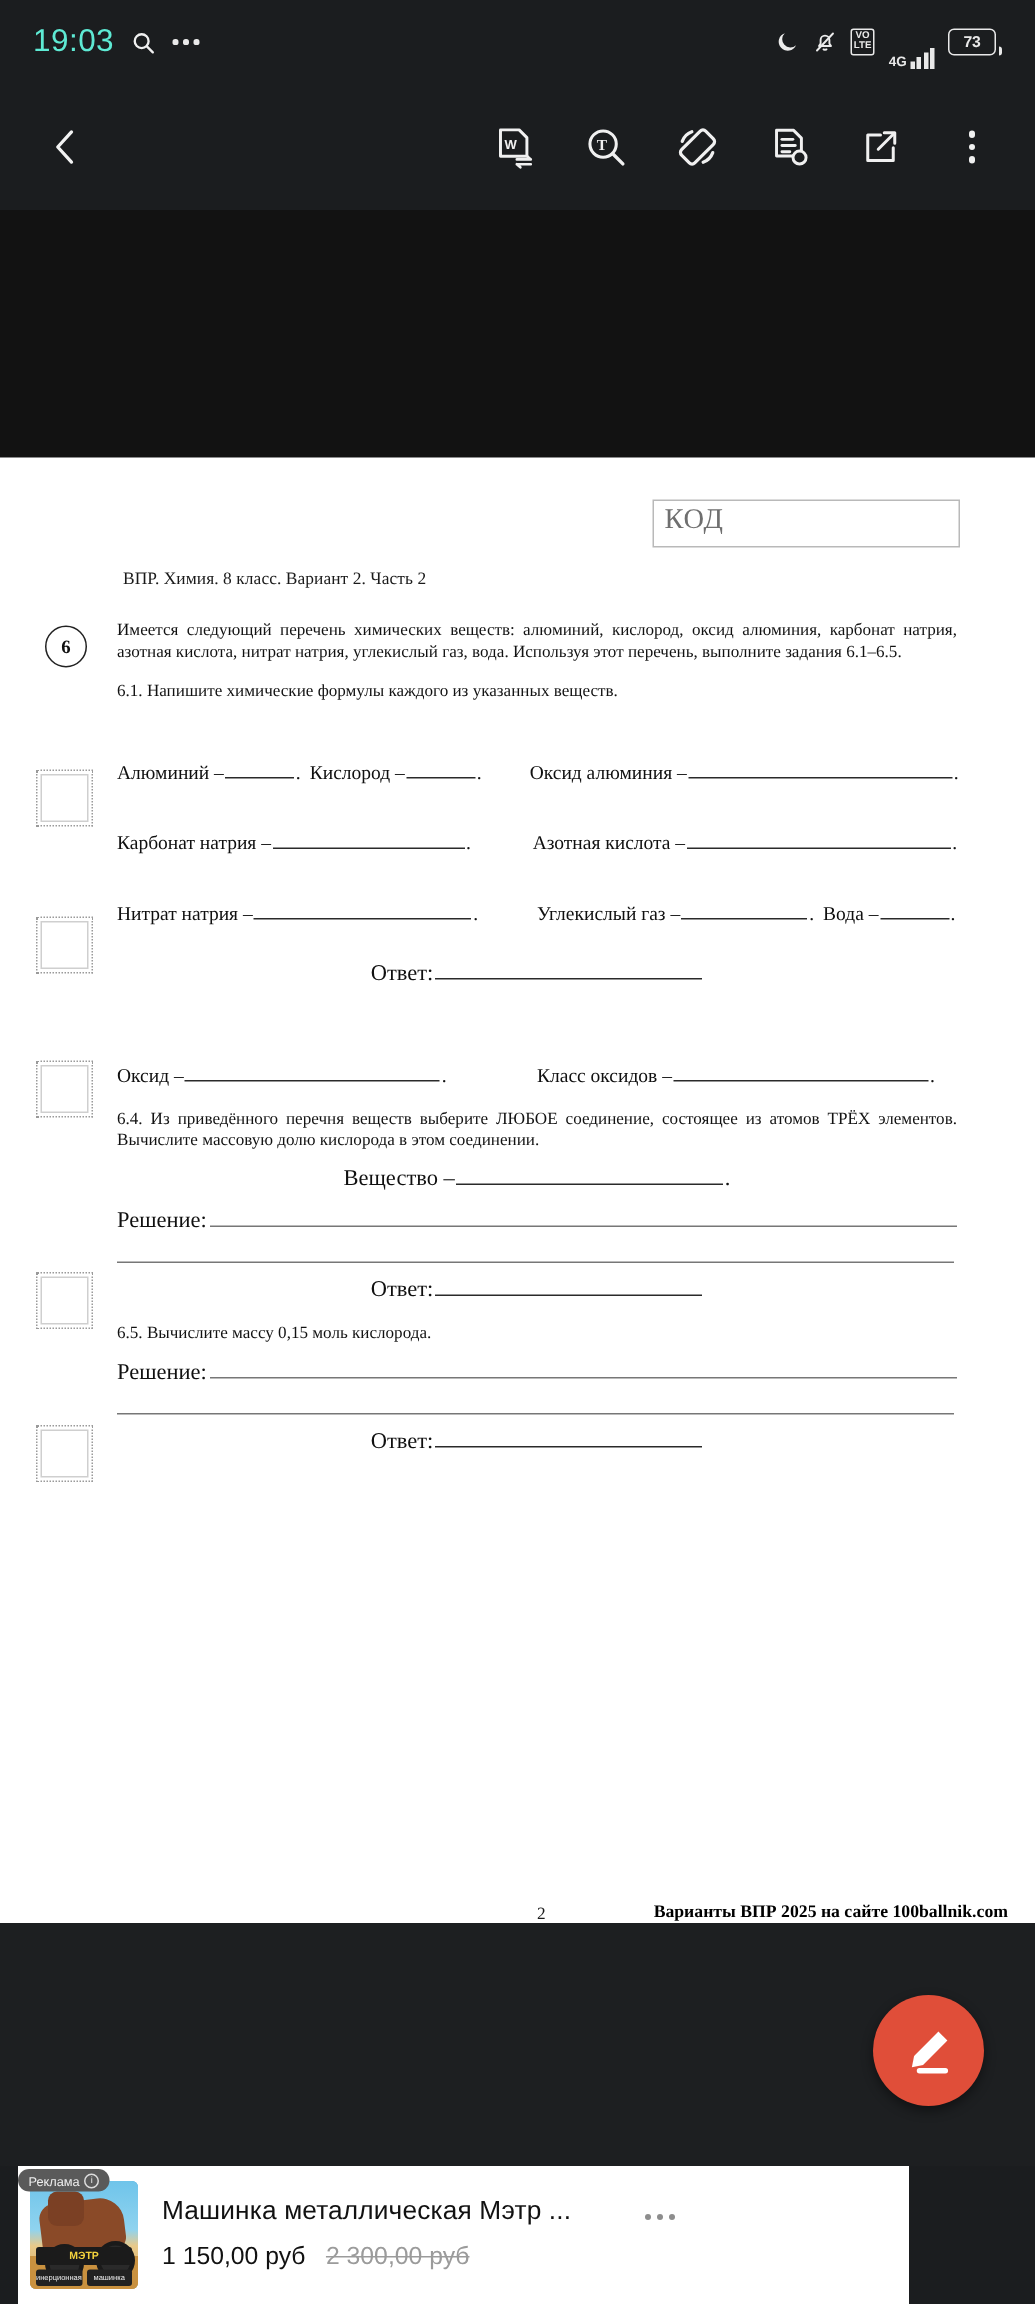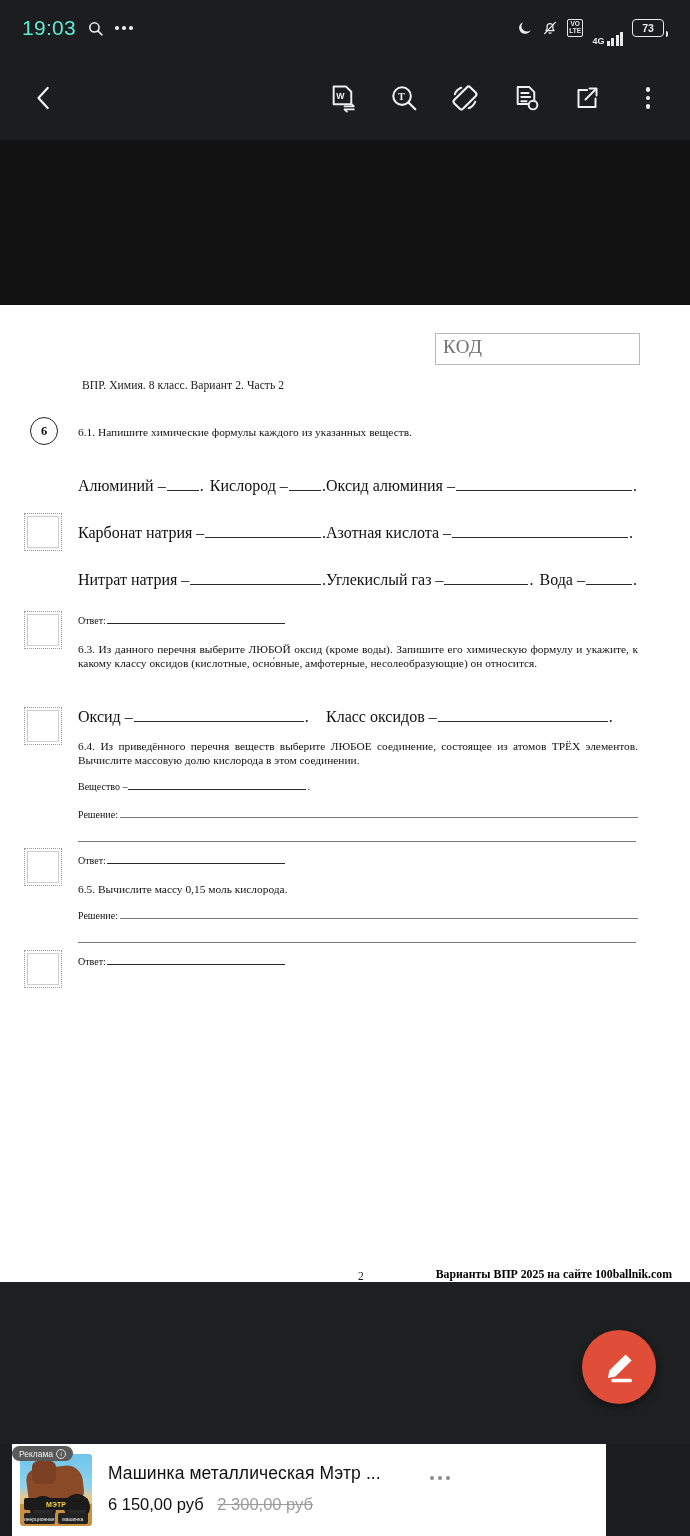--- a/index.html
+++ b/index.html
@@ -59,28 +59,28 @@
   .task-num{position:absolute;left:30px;top:112px;width:26px;height:26px;border:1.1px solid #222;
     border-radius:50%;display:flex;align-items:center;justify-content:center;
     font-size:12.5px;font-weight:700;}
   .body{position:absolute;left:78px;top:108px;width:560px;}
   .p{font-size:11.4px;line-height:14.6px;text-align:justify;margin:0;color:#121212;}
   .p.j{text-align:justify;text-align-last:left;}
   .it{font-style:italic;}
   .sp{height:12px;}
   .sp-s{height:9px;}
 
-  .row{display:flex;font-size:16px;line-height:20px;}
+  .row{display:flex;font-size:13px;line-height:20px;gap:32px;}
   .cellL{width:248px;display:flex;align-items:baseline;}
   .cellR{flex:1;display:flex;align-items:baseline;}
   .lbl{white-space:nowrap;margin-top:27px;}
   .ln{border-bottom:1px solid #2a2a2a;display:inline-block;height:12px;margin:0 1px;}
   .after{white-space:nowrap;}
 
-  .ansline{display:flex;align-items:baseline;font-size:10px;line-height:19px;}
+  .ansline{display:flex;align-items:baseline;font-size:15px;line-height:19px;justify-content:center;}
   .fullline{border-bottom:1px solid #777;flex:1;height:12px;margin-left:2px;}
   .blankrule{border-bottom:1px solid #777;height:1px;width:558px;margin-top:16px;}
 
   
   .gbox{position:absolute;width:38px;height:38px;border:1px dotted #9a9a9a;
     box-sizing:border-box;padding:2px;}
   .gbox .inner{width:100%;height:100%;border:1px solid #cfcfcf;box-sizing:border-box;background:#fff;}
   .pg-num{position:absolute;left:358px;bottom:0;font-size:11.5px;color:#1a1a1a;}
   .pg-site{position:absolute;right:18px;bottom:0;font-size:11.8px;font-weight:700;color:#000;}
 
@@ -246,20 +246,21 @@
       <div class="pg-head-title">ВПР.  Химия. 8 класс. Вариант 2. Часть 2</div>
       <div class="kod-box">
         <span class="kod-txt">КОД</span>
       </div>
     </div>
 
     <div class="task-num">6</div>
 
     <div class="body">
 
+      <p class="p j">Имеется следующий перечень химических веществ: алюминий, кислород, оксид алюминия, карбонат натрия, азотная кислота, нитрат натрия, углекислый газ, вода. Используя этот перечень, выполните задания 6.1–6.5.</p>
 
       <div class="sp"></div>
 
       <p class="p">6.1. Напишите химические формулы каждого из указанных веществ.</p>
       <div class="sp-s"></div>
 
       <div class="row">
         <div class="cellL">
           <span class="lbl">Алюминий –</span>
           <span class="ln" style="width:46px"></span>
@@ -307,21 +308,20 @@
       <div class="sp"></div>
 
       <div class="sp-s"></div>
       <div class="ansline">
         <span>Ответ:</span>
         <span class="ln" style="width:178px"></span>
       </div>
 
       <div class="sp"></div>
 
-      <p class="p j">6.3. Из данного перечня выберите ЛЮБОЙ оксид (кроме воды). Запишите его химическую формулу и укажите, к какому классу оксидов (кислотные, осно́вные, амфотерные, несолеобразующие) он относится.</p>
       <div class="sp-s"></div>
       <div class="row">
         <div class="cellL">
           <span class="lbl">Оксид –</span>
           <span class="ln" style="width:170px"></span>
           <span class="after">.</span>
         </div>
         <div class="cellR">
           <span class="lbl">Класс оксидов –</span>
           <span class="ln" style="width:170px"></span>
@@ -413,18 +413,18 @@
         <span>машинка</span>
       </div>
     </div>
     <div class="ad-title">Машинка металлическая Мэтр ...</div>
     <div class="ad-dots">
         <i></i>
         <i></i>
         <i></i>
       </div>
     <div class="ad-price">
-      <span>6 150,00 руб</span>
+      <span>1 150,00 руб</span>
       <span class="ad-old">2 300,00 руб</span>
     </div>
   </div>
 
 </div>
 
 </body></html>

